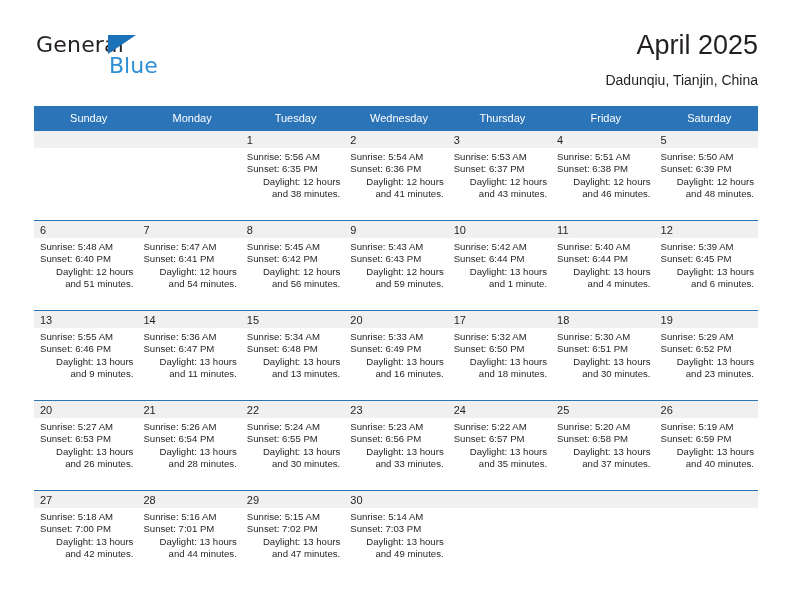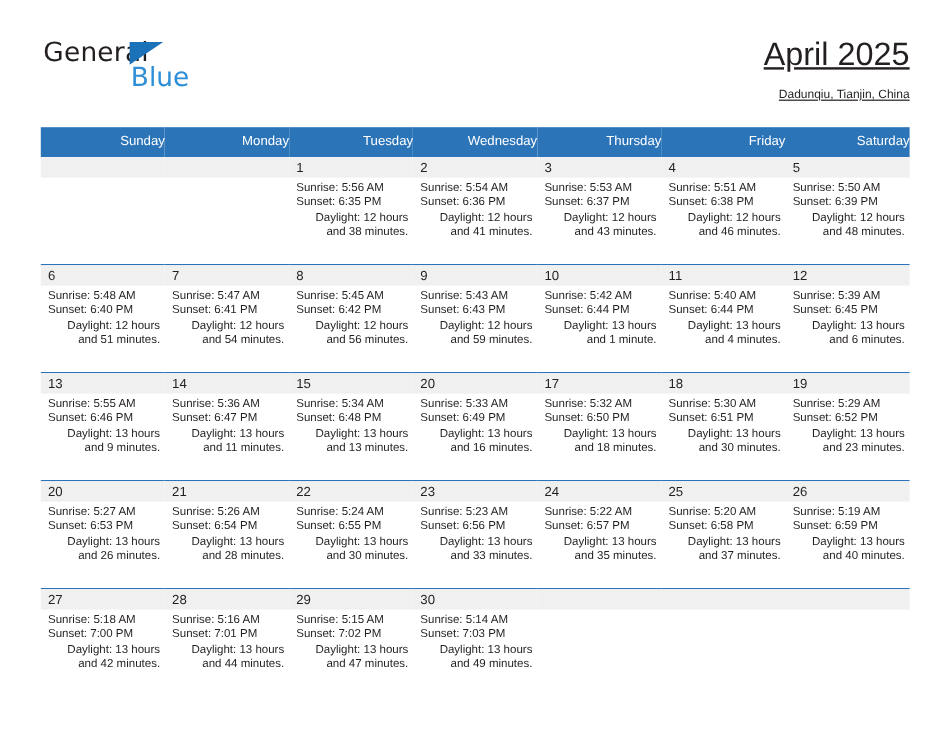--- a/index.html
+++ b/index.html
@@ -64,31 +64,30 @@
     font-family: "DejaVu Sans", sans-serif;
     font-weight: 400;
     margin-left: 14px;
   }
 
   .title-block {
     position: absolute;
     right: 0;
     top: 0;
     text-align: right;
-    text-decoration: underline;
   }
   .cal-title {
     font-size: 27px;
     font-weight: 400;
     color: #231f20;
     line-height: 34px;
     white-space: nowrap;
   }
   .cal-subtitle {
-    font-size: 10px;
+    font-size: 14px;
     font-weight: 400;
     color: #231f20;
     line-height: 20px;
     margin-top: 8px;
     white-space: nowrap;
   }
 
   
   .calendar {
     position: absolute;
@@ -96,21 +95,21 @@
     top: 106px;
     width: 724px;
     border-collapse: collapse;
     table-layout: fixed;
   }
   .calendar th {
     background: #2b74b8;
     color: #ffffff;
     font-size: 11px;
     font-weight: normal;
-    text-align: right;
+    text-align: center;
     padding: 4px 0 5px 6px;
     height: 16px;
     border: none;
   }
   .calendar td {
     vertical-align: top;
     padding: 0;
     border: none;
     width: 103.43px;
     height: 89px;

